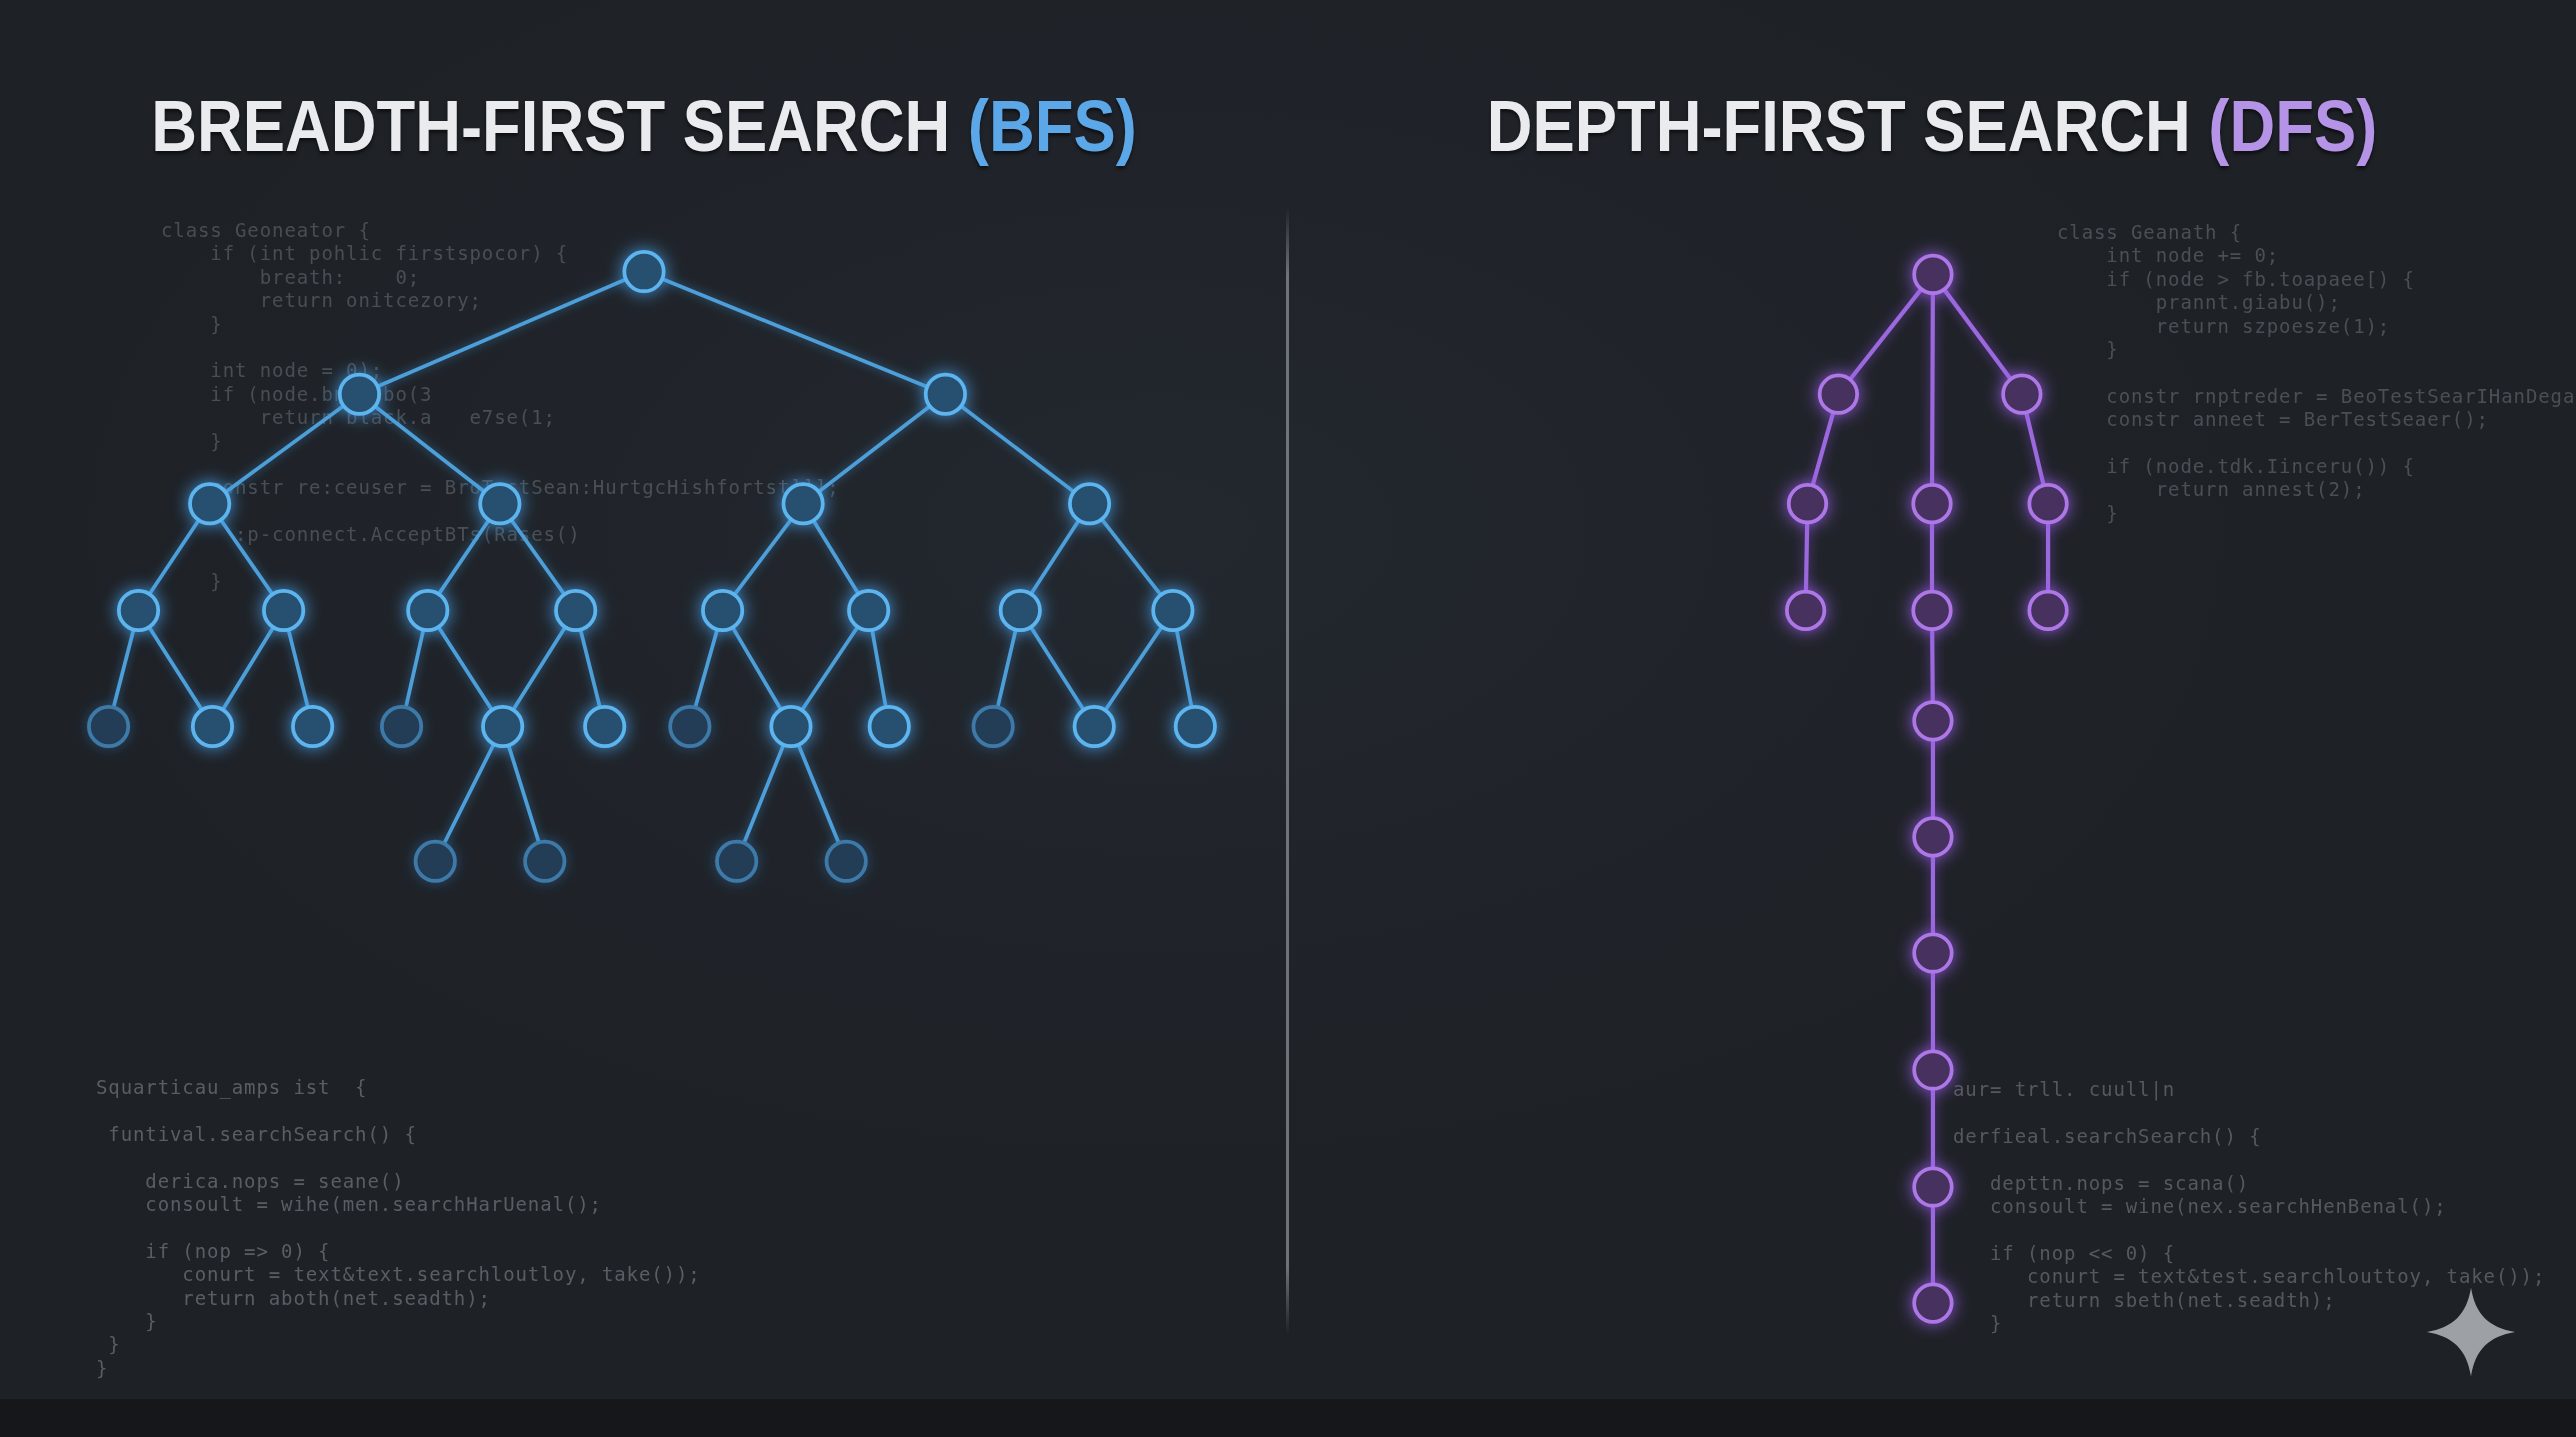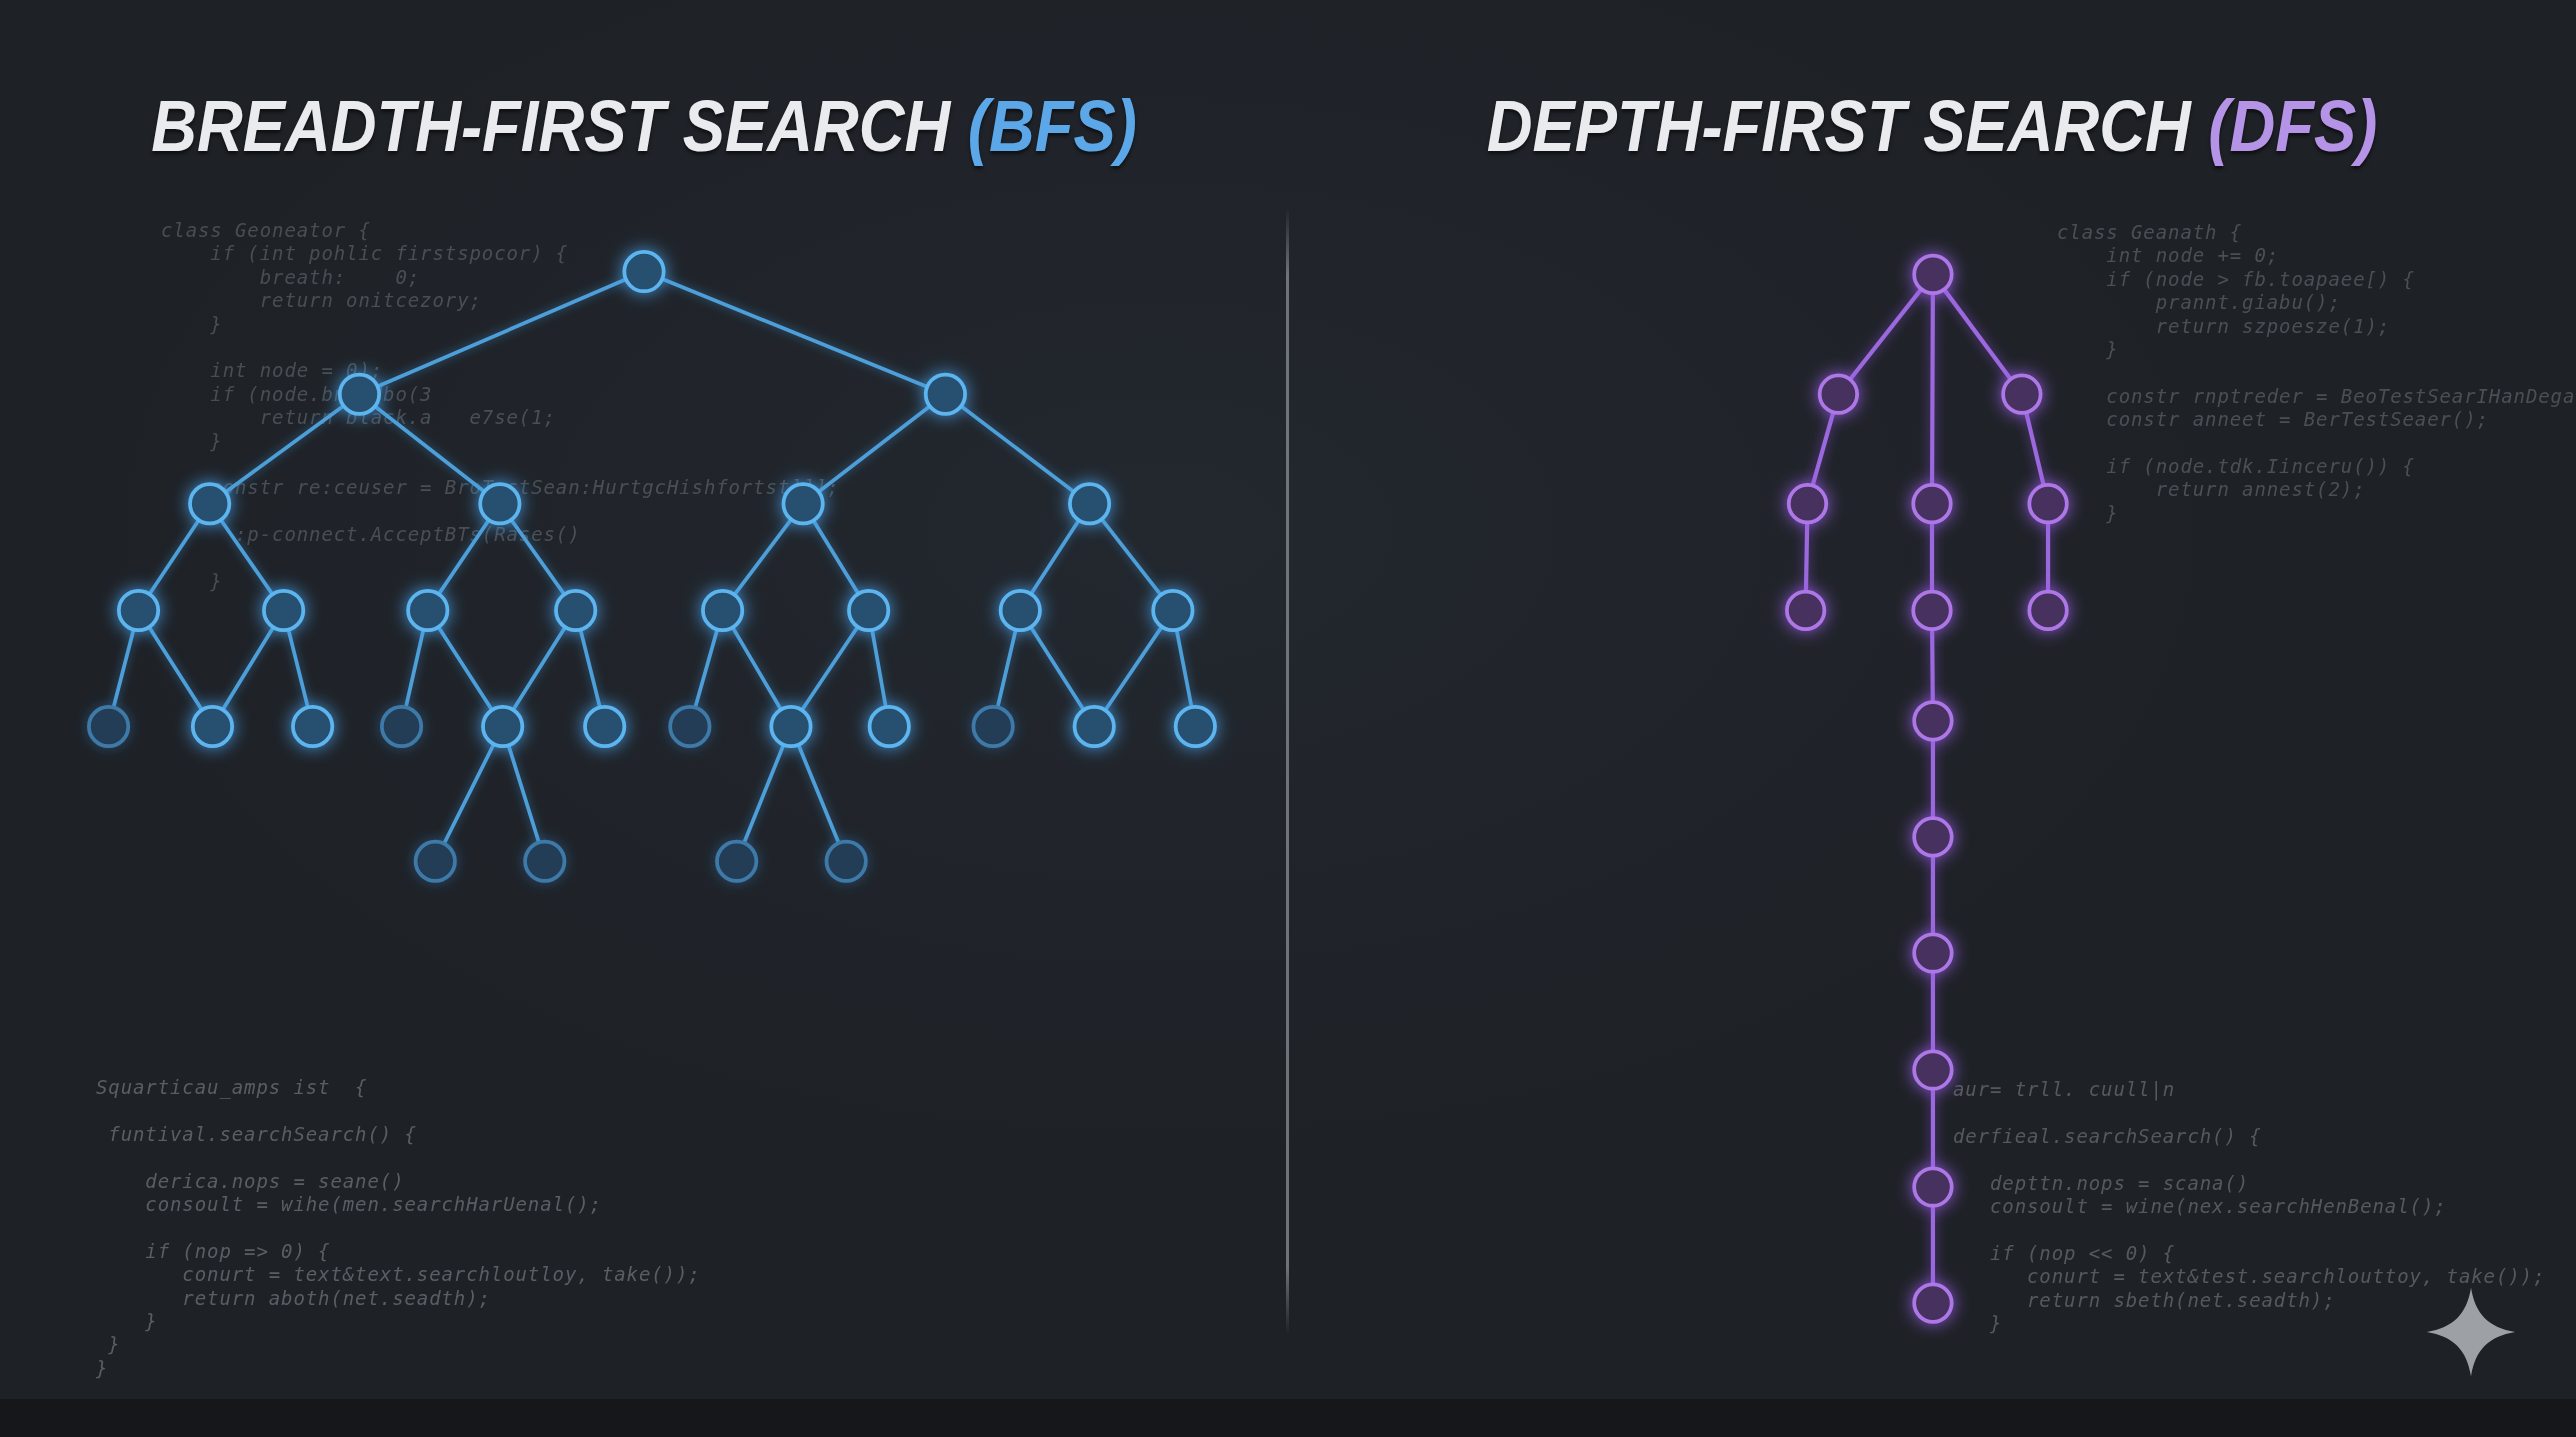--- a/index.html
+++ b/index.html
@@ -1,20 +1,19 @@
 <!DOCTYPE html>
 <html style="font-size:15px"><head>
 <meta charset="utf-8">
 <style>
   html,body{margin:0;padding:0;background:#15171b;}
   .page{
     position:relative;width:2576px;height:1399px;overflow:hidden;
     background-image:radial-gradient(ellipse 1778px 1030px at 45% 38%, rgba(46,54,66,0.30), rgba(0,0,0,0) 62%);
     font-family:"Liberation Sans", sans-serif;
-    font-style:italic;
   }
   .title{
     position:absolute;top:86px;width:1288px;height:81px;
     text-align:center;font-size:72px;line-height:81px;font-weight:700;
     color:#e9ebee;letter-spacing:0px;white-space:nowrap;
     transform:scaleX(0.88);
     text-shadow:0 2.8px 3.7px rgba(0,0,0,0.55);
   }
   .title .accent{font-weight:700;}
   .title-left{left:0;}

